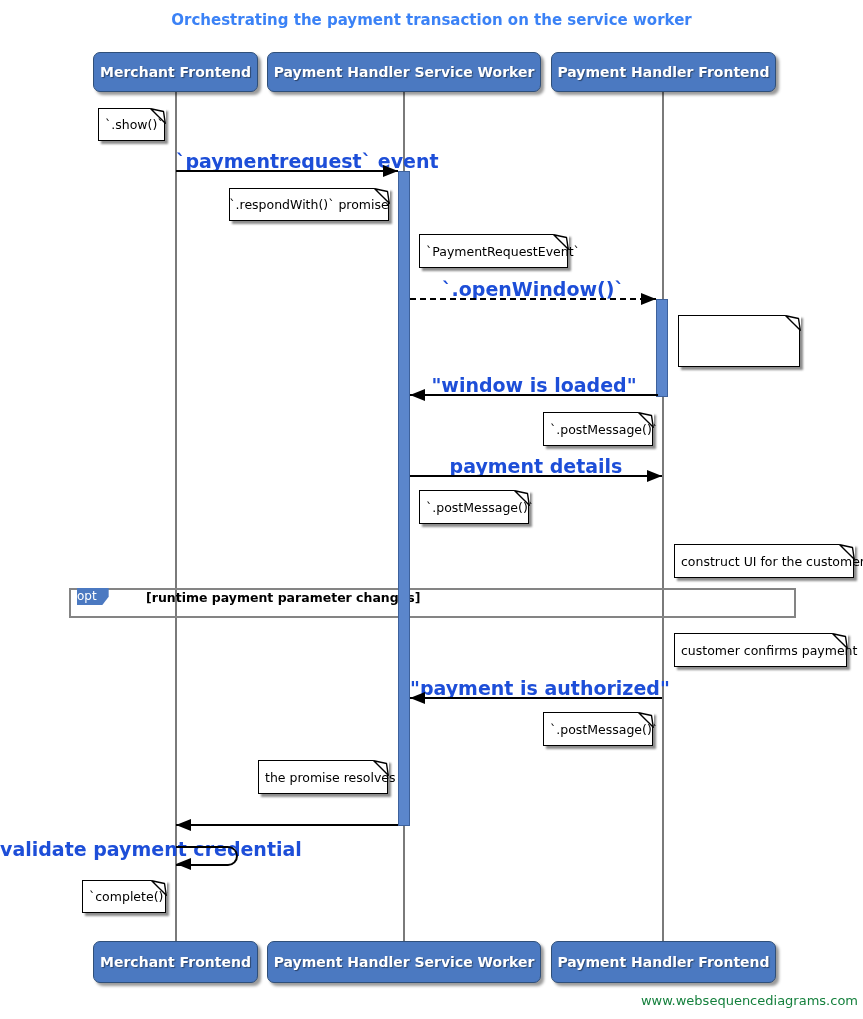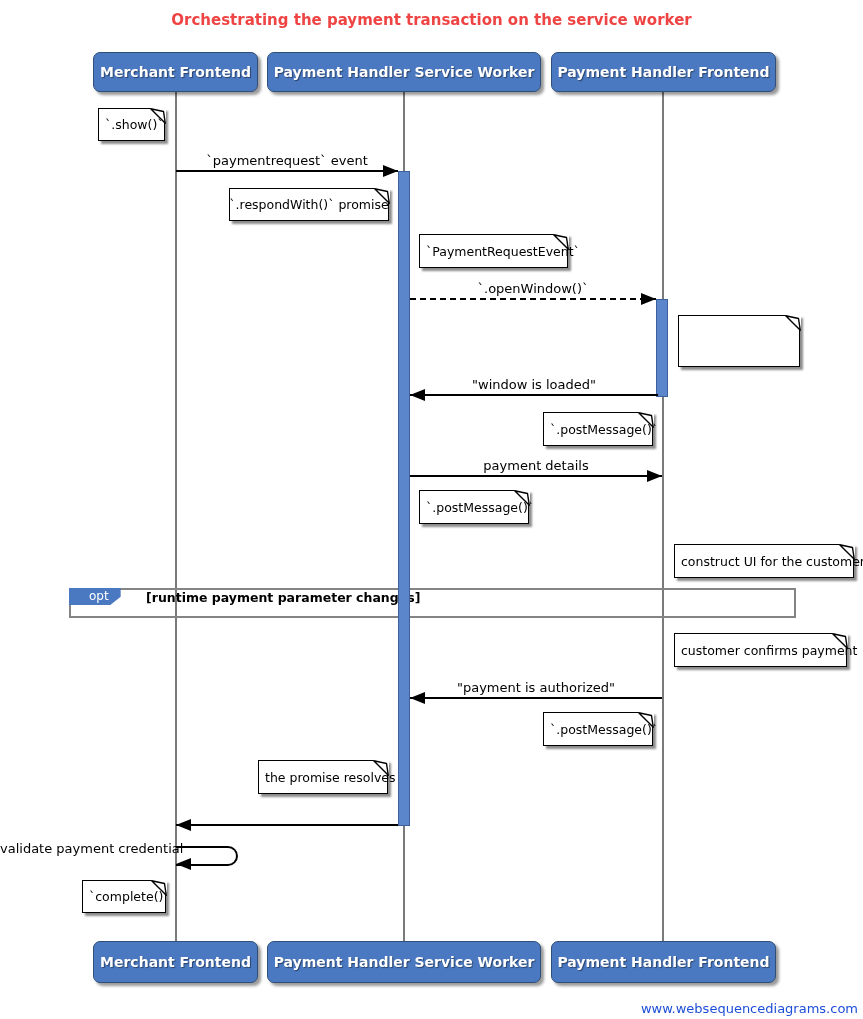--- a/index.html
+++ b/index.html
@@ -2,63 +2,64 @@
 <html><head>
 <meta charset="utf-8">
 <style>
   html,body { margin:0; padding:0; background:#ffffff; }
   .canvas {
     position:relative; width:863px; height:1019px; background:#ffffff;
     font-family:"DejaVu Sans","Liberation Sans",sans-serif; overflow:hidden;
   }
   .title {
     position:absolute; top:11px; left:0; width:100%; text-align:center;
-    font-size:15px; font-weight:bold; color:#ef4444; z-index:1;
+    font-size:15px; font-weight:bold; color:#3b82f6; z-index:1;
   }
   .lifeline { position:absolute; top:92px; height:850px; width:2px; background:#7a7a7a; z-index:1; }
   .actor {
     position:absolute; height:40px; background:#4b79c1; border:1px solid #2f4f79;
     border-radius:7px; box-shadow:3px 3px 3px rgba(0,0,0,0.4);
     color:#ffffff; font-weight:bold; font-size:14px;
     display:flex; align-items:center; justify-content:center;
     text-shadow:1px 1px 1px rgba(0,0,0,0.45); z-index:6; box-sizing:border-box;
   }
   .activation {
     position:absolute; width:12px; background:#5b86cc; border:1px solid #3d619c;
     box-sizing:border-box; z-index:3;
   }
   .msg-line { position:absolute; height:0; border-top:2px solid #000; z-index:4; }
   .msg-line.dashed { border-top-style:dashed; }
   .msg-label {
-    position:absolute; font-size:13px; color:#000000; text-align:center;
-    white-space:nowrap; height:16px; line-height:16px; z-index:4; background:transparent;
+    position:absolute; font-size:19px; color:#1d4ed8; text-align:center;
+    white-space:nowrap; height:16px; line-height:16px; z-index:4; background:transparent;font-weight:bold;
   }
   .head { position:absolute; width:0; height:0; z-index:4; }
   .head.right { border-left:15px solid #000; border-top:6px solid transparent; border-bottom:6px solid transparent; }
   .head.left  { border-right:15px solid #000; border-top:6px solid transparent; border-bottom:6px solid transparent; }
   .self-loop {
     position:absolute; border:2px solid #000; border-left:none;
     border-radius:0 10px 10px 0; box-sizing:border-box; z-index:4;
   }
   .note {
     position:absolute; background:#ffffff; border:1.5px solid #000;
     box-shadow:3px 3px 2px rgba(0,0,0,0.45); box-sizing:border-box;
     font-size:12.5px; color:#000; display:flex; align-items:center;
     padding:4px 6px; white-space:nowrap; z-index:5;
   }
   .note.wrap { white-space:normal; line-height:1.4; }
   .fold { position:absolute; top:-1.5px; right:-1.5px; }
   .frame { position:absolute; border:2px solid #848484; box-sizing:border-box; background:transparent; z-index:2; }
   .frame-tab {
     position:absolute; background:#4b79c1; color:#ffffff; font-size:12px;
-    line-height:16px; padding:0 12px 1px 20px; z-index:2;
+    line-height:16px; padding:0 12px 1px 0; z-index:2;
     clip-path:polygon(0 0,100% 0,100% 52%,80% 100%,0 100%);
+    margin-left:8px;
   }
   .frame-cond { position:absolute; font-size:12.5px; font-weight:bold; color:#000; white-space:nowrap; z-index:2; }
-  .footer { position:absolute; right:5px; top:993px; font-size:13px; color:#1d4ed8; z-index:1;margin-top:8px; }
+  .footer { position:absolute; right:5px; top:993px; font-size:13px; color:#15803d; z-index:1; }
 </style>
 </head>
 <body>
 
 <div class="canvas">
 
   <div class="title">Orchestrating the payment transaction on the service worker</div>
 
   <div class="lifeline" style="left:175px;"></div>
   <div class="lifeline" style="left:403px;"></div>

